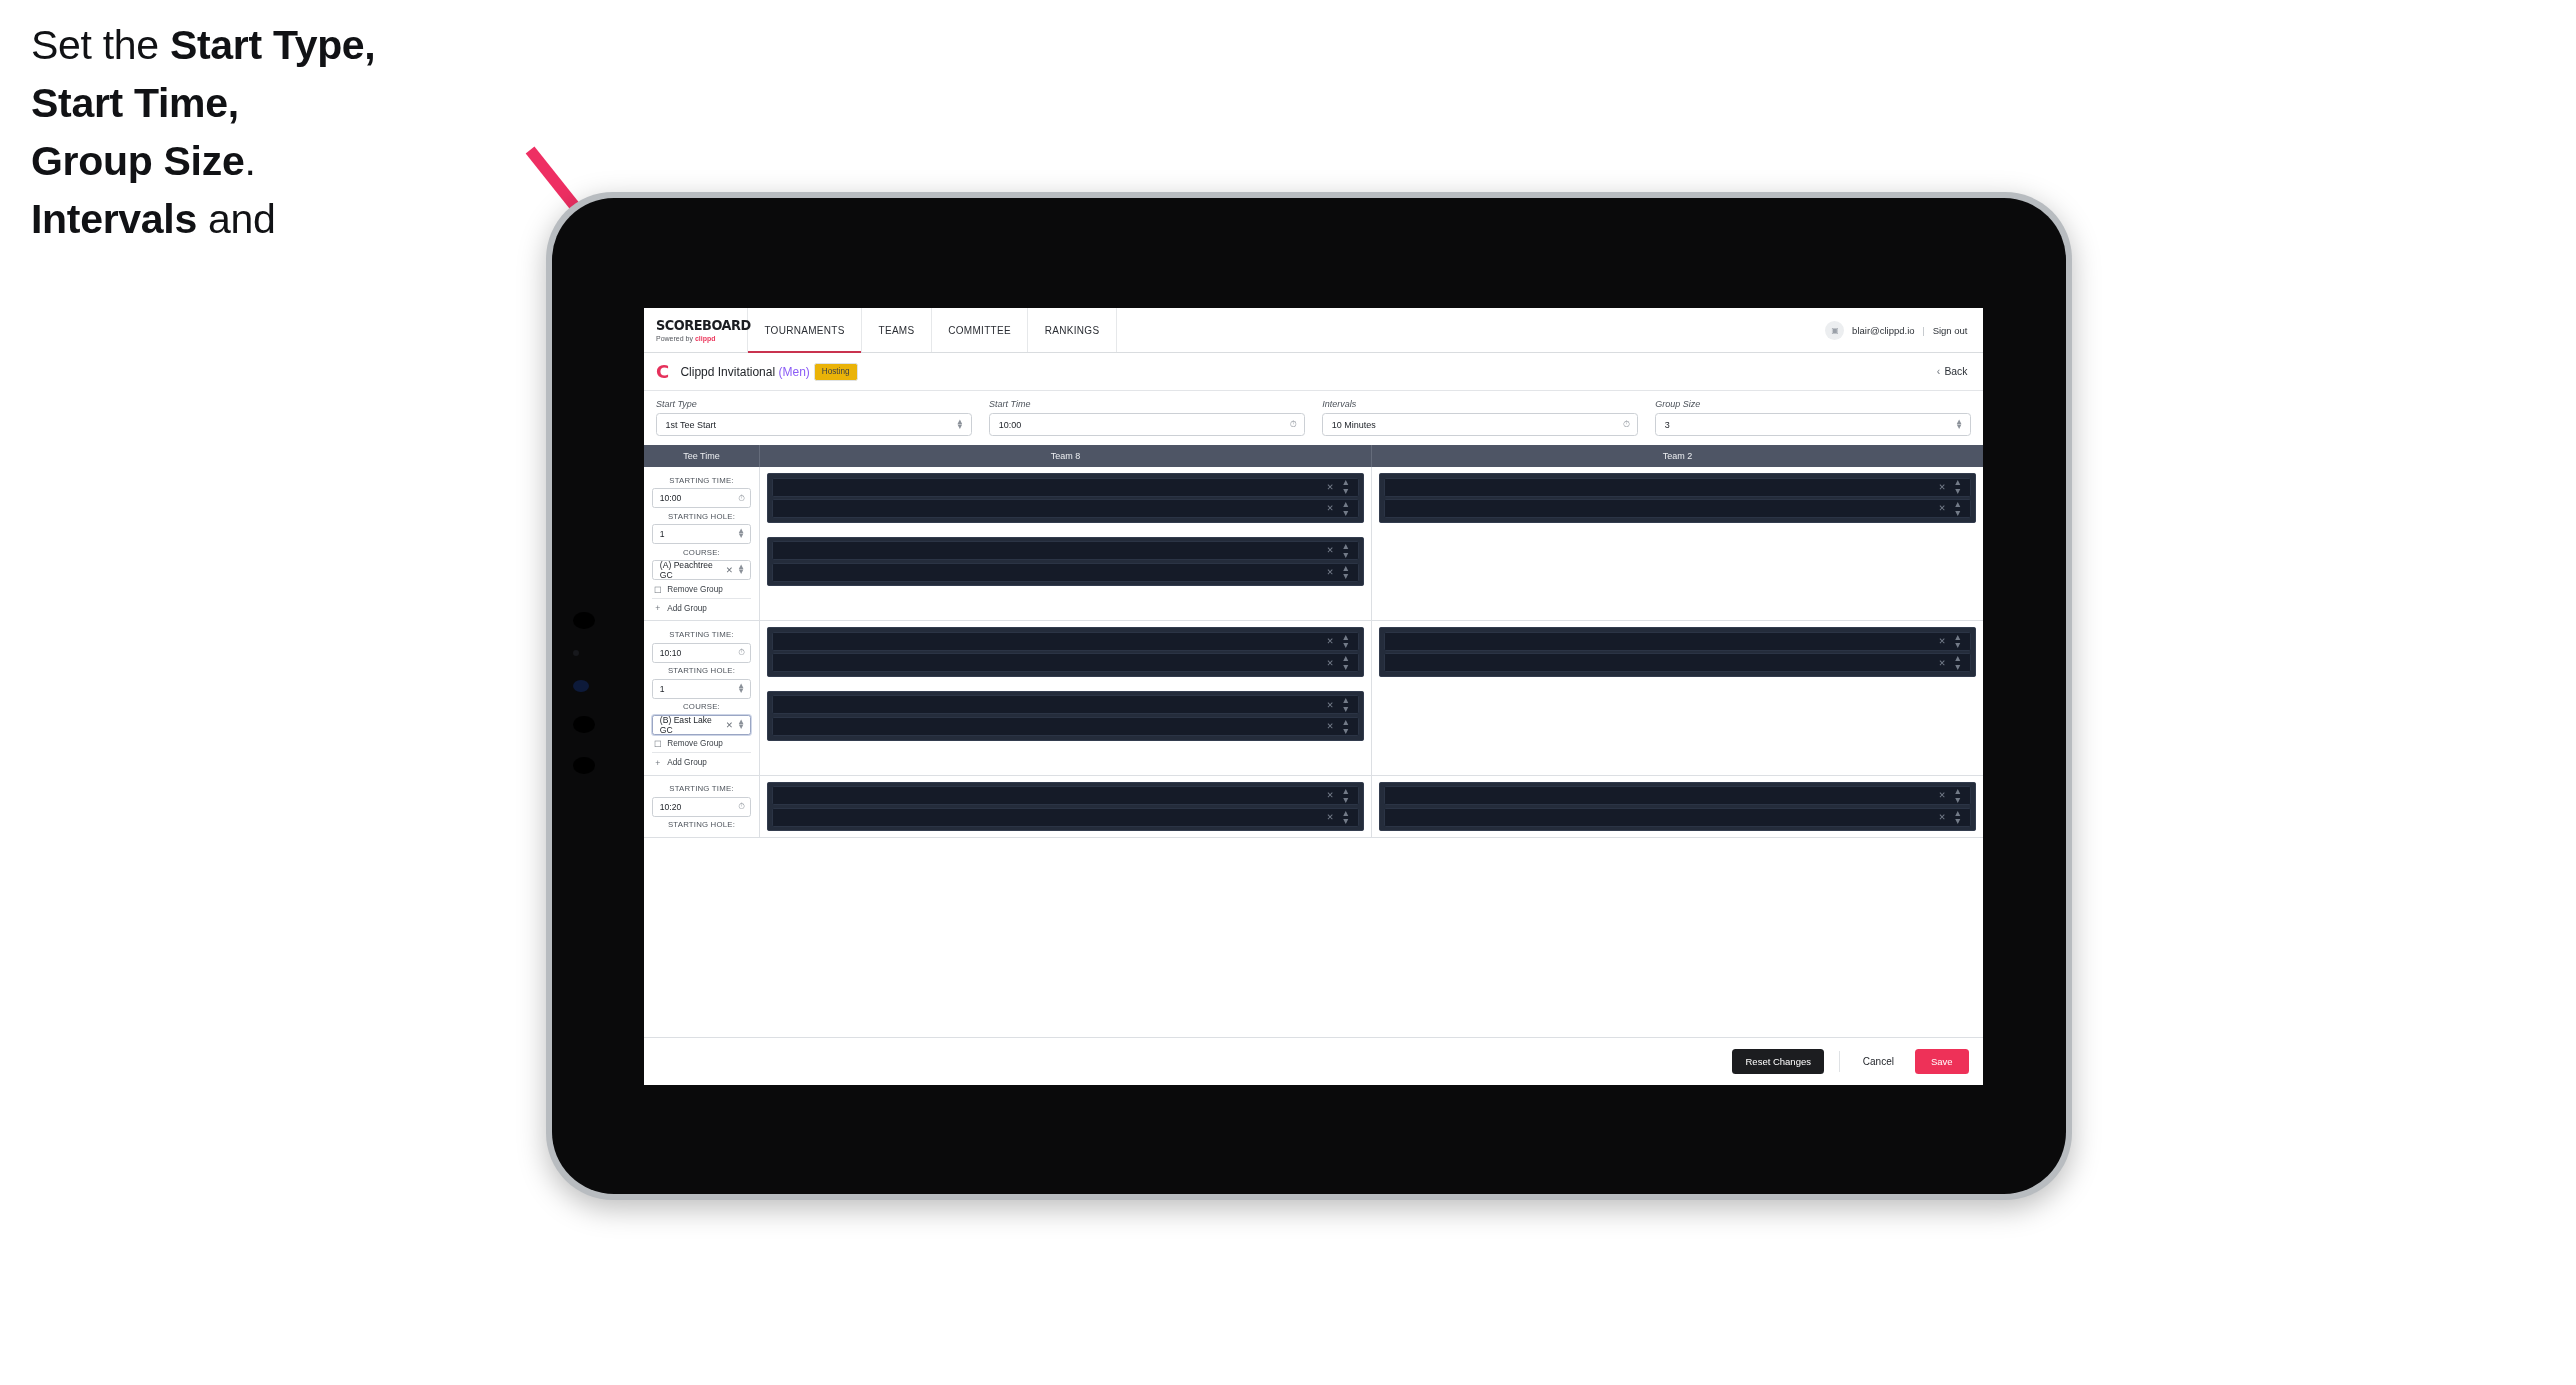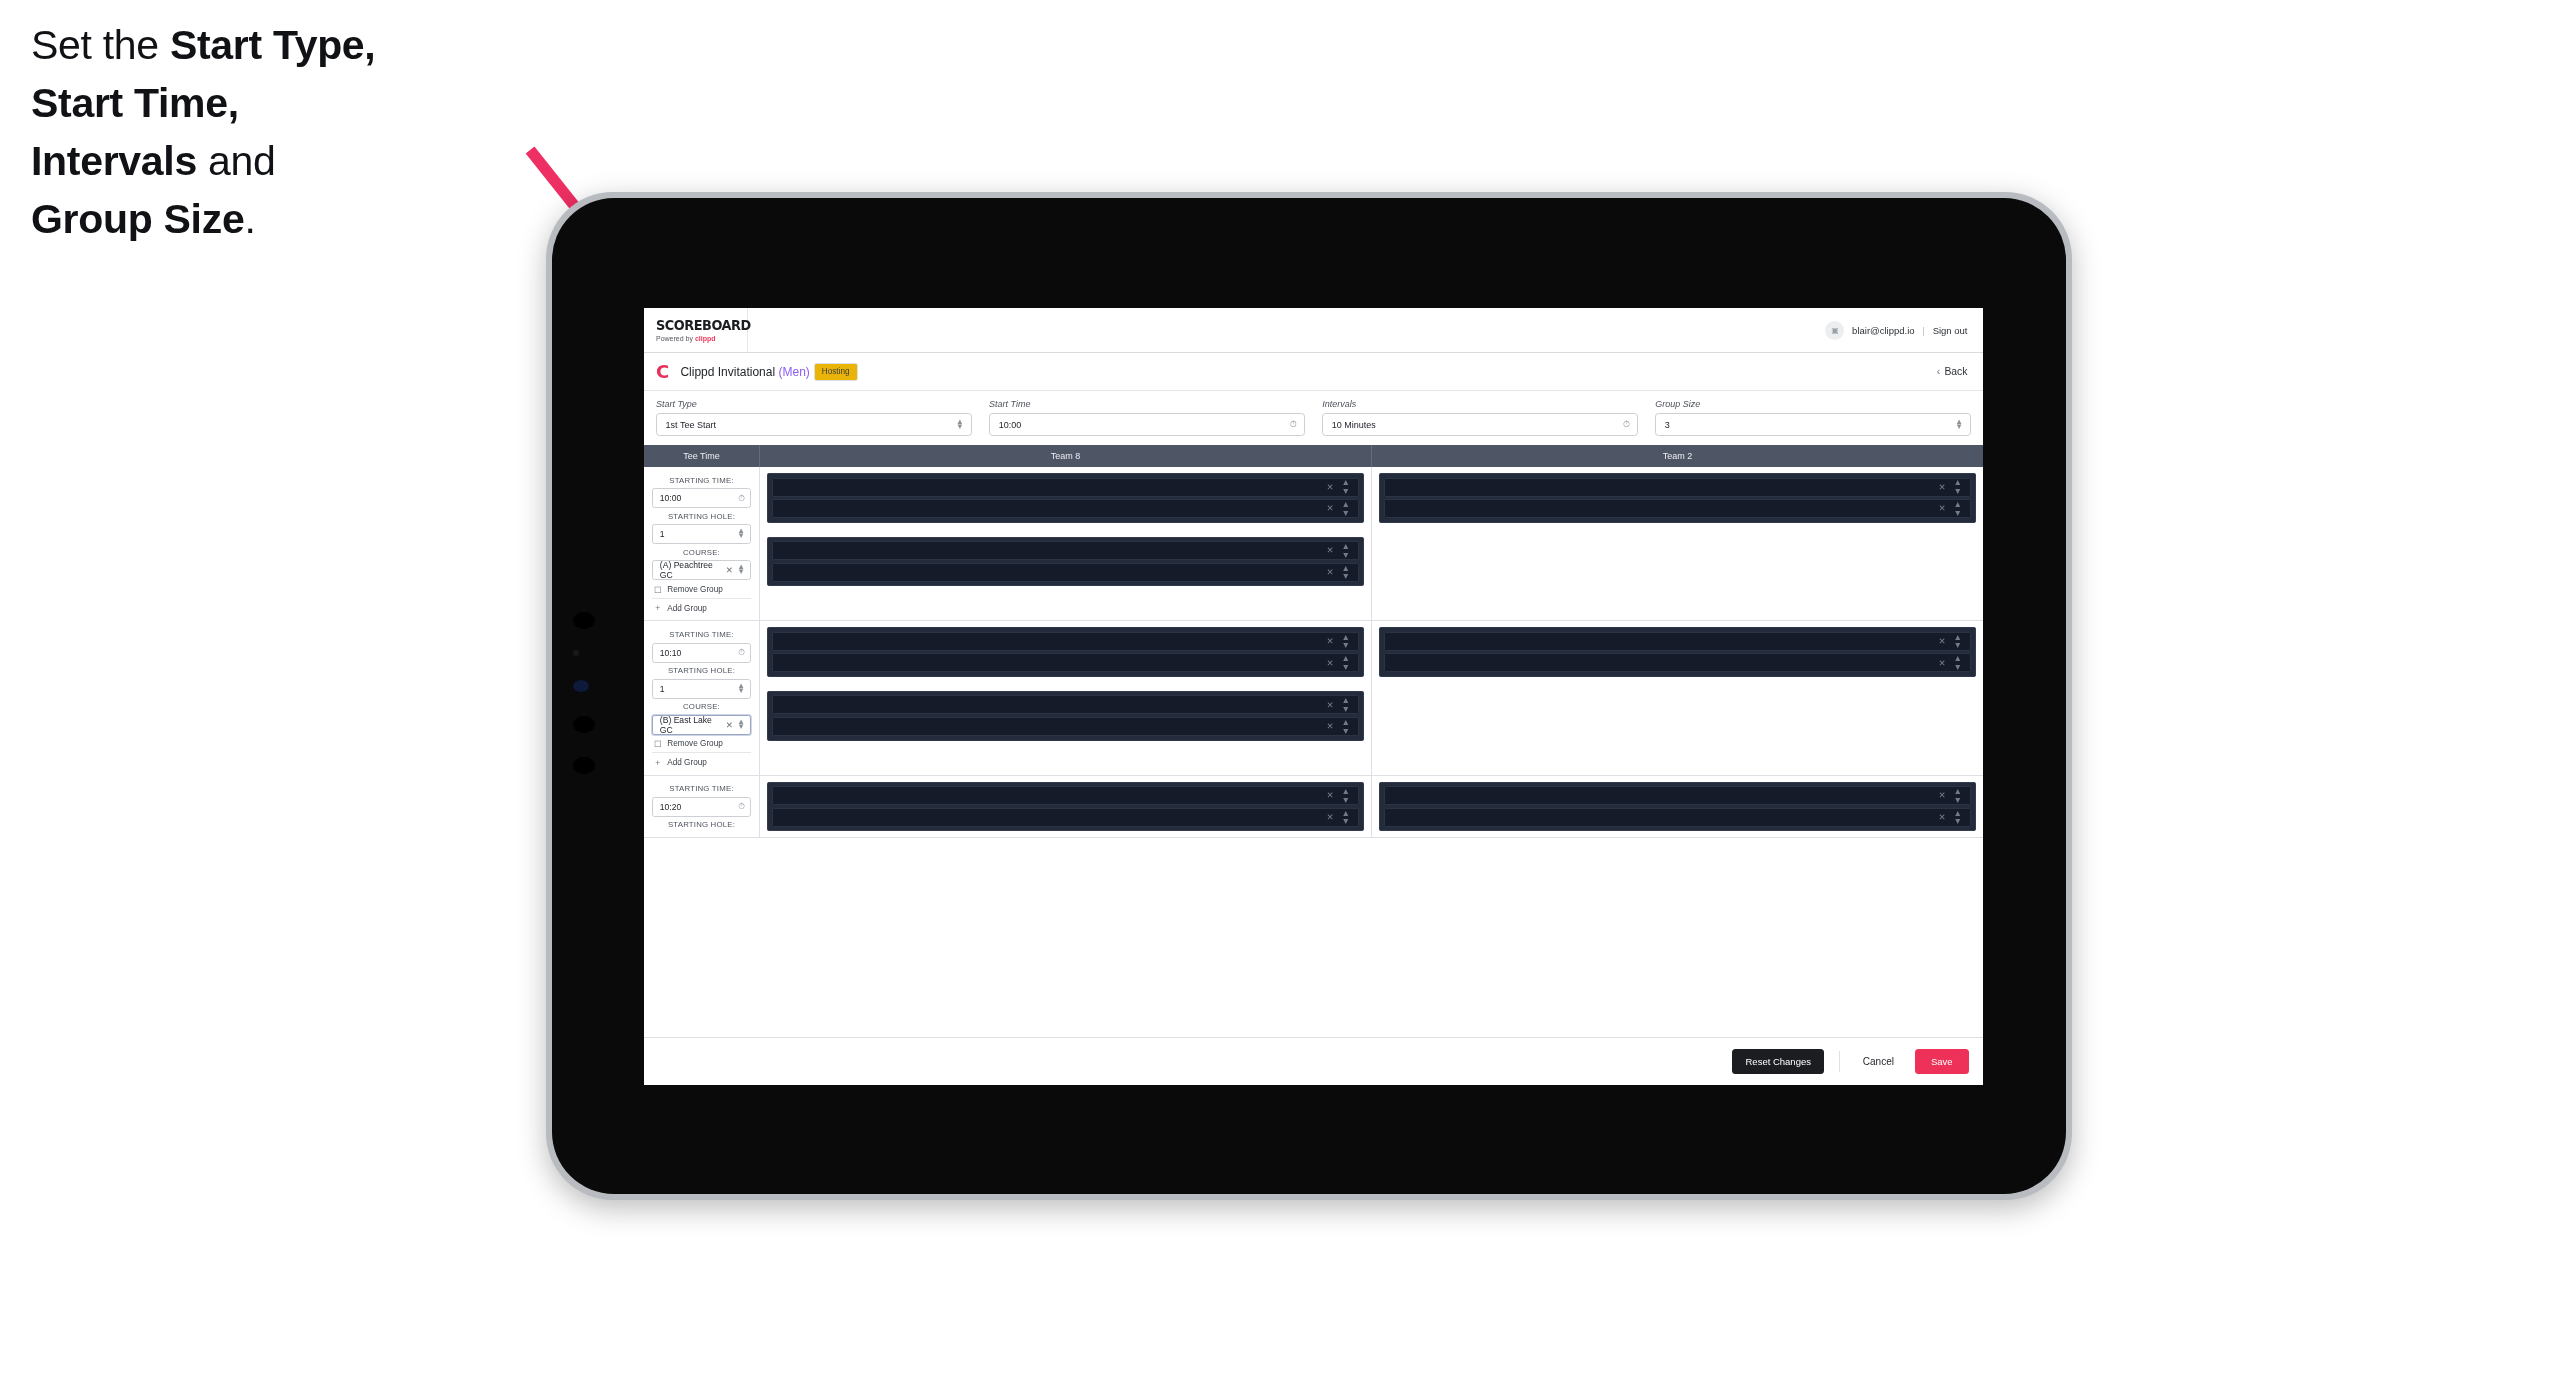--- a/index.html
+++ b/index.html
@@ -253,24 +253,24 @@
 <body>
 
 <div class="caption">
   <div class="ln">
     <span>Set the </span><span class="b">Start Type,</span>
   </div>
   <div class="ln">
     <span class="b">Start Time,</span>
   </div>
   <div class="ln">
-    <span class="b">Intervals</span><span> and</span>
+    <span class="b">Group Size</span><span>.</span>
   </div>
   <div class="ln">
-    <span class="b">Group Size</span><span>.</span>
+    <span class="b">Intervals</span><span> and</span>
   </div>
 </div>
 
 <svg class="arrow" viewBox="0 0 420 420">
   <defs>
     <marker id="ah" markerWidth="7" markerHeight="7" refX="2.4" refY="3.5" orient="auto">
       <path d="M0,0 L7,3.5 L0,7 z" fill="#ee2f63"></path>
     </marker>
   </defs>
   <line x1="14" y1="14" x2="256" y2="318" stroke="#ee2f63" stroke-width="13" marker-end="url(#ah)"></line>
@@ -285,20 +285,26 @@
     <span class="cam c5"></span>
 
     <div class="screen">
 
       <div class="topnav">
         <div class="logo">
           <div class="logo-main">SCOREBOARD</div>
           <div class="logo-sub">
             <span>Powered by </span><span class="pink">clippd</span>
           </div>
+        </div>
+        <div class="navtabs">
+          <div class="navtab active">TOURNAMENTS</div>
+          <div class="navtab">TEAMS</div>
+          <div class="navtab">COMMITTEE</div>
+          <div class="navtab">RANKINGS</div>
         </div>
         <div class="nav-spacer"></div>
         <div class="userbox">
           <span class="avatar">▣</span>
           <span class="ulink">blair@clippd.io</span>
           <span class="udiv">|</span>
           <span class="ulink">Sign out</span>
         </div>
       </div>
 

